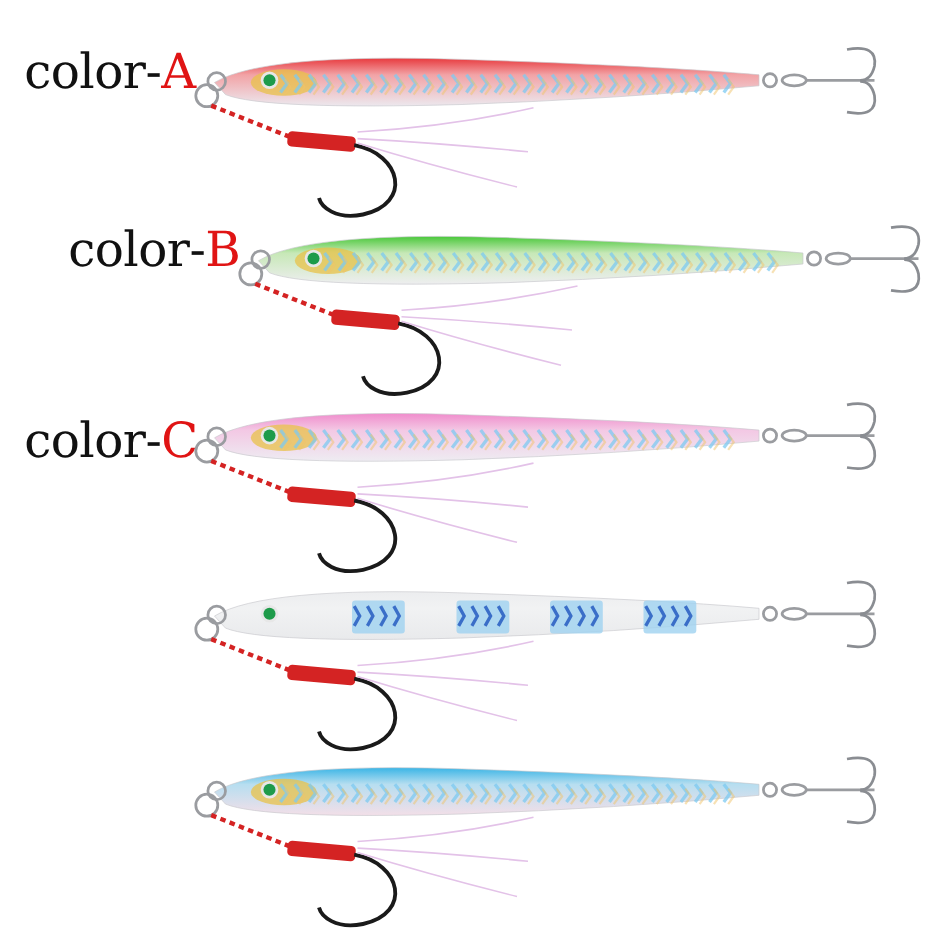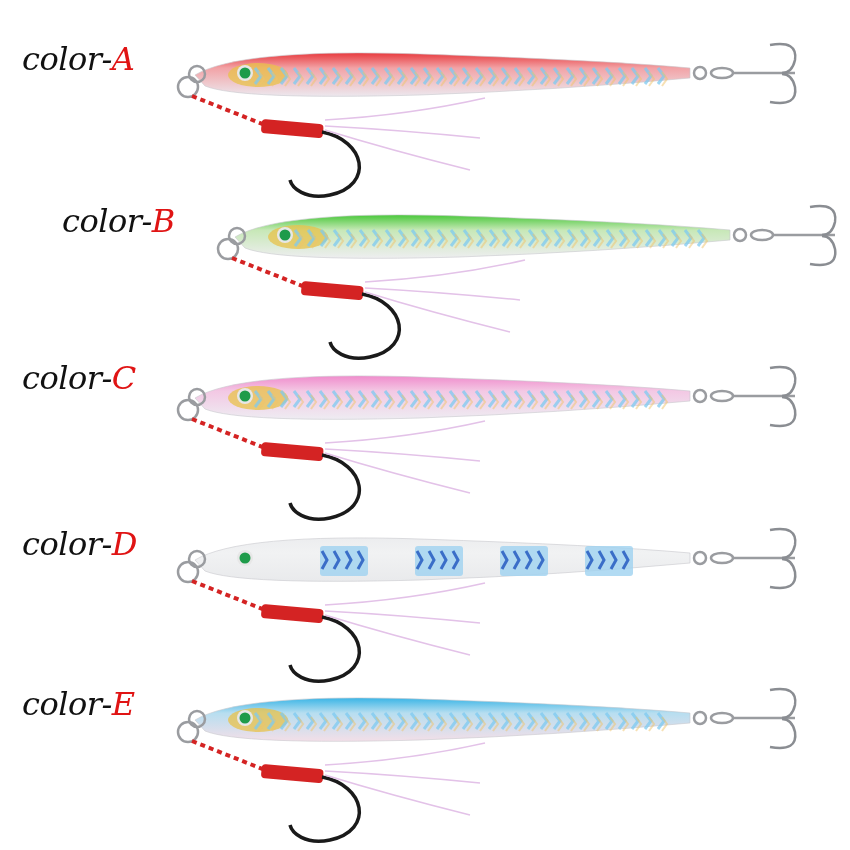--- a/index.html
+++ b/index.html
@@ -1,21 +1,21 @@
 <!DOCTYPE html>
 <html><head>
   <meta charset="utf-8">
   <style>
     html, body { margin: 0; padding: 0; background: #ffffff; }
     body { width: 850px; height: 850px; position: relative; overflow: hidden; }
     .row { position: absolute; left: 0; width: 850px; height: 165px; }
     .label {
       position: absolute; left: 22px;
       font-family: "DejaVu Serif", "Liberation Serif", serif;
-      font-style: italic; font-size: 32px; color: #111; letter-spacing: -0.5px;
+      font-size: 44px; color: #111; letter-spacing: -0.5px;
       white-space: nowrap;
     }
     .label .letter { color: #e01414; }
     svg { position: absolute; left: 0; top: 0; overflow: visible; }
   </style>
 </head>
 <body>
 
 <div id="rows">
     <div class="row" style="top: 20px;">
@@ -198,21 +198,21 @@
       <path d="M322 112 C365 120 375 165 330 175 C305 180 292 168 290 160" stroke="#1a1a1a" stroke-width="3.5" fill="none"></path>
       <path d="M325 100 Q410 95 485 78 M325 106 Q400 110 480 118 M325 110 Q390 130 470 150" stroke="#e3c2e8" stroke-width="1.5" fill="none"></path>
       <circle cx="700" cy="53" r="6" fill="none" stroke="#9a9ca0" stroke-width="2.5"></circle>
       <ellipse cx="722" cy="53" rx="11" ry="5" fill="none" stroke="#9a9ca0" stroke-width="2.5"></ellipse>
       <path d="M733 53 L795 53" stroke="#9a9ca0" stroke-width="2.5"></path>
       <path d="M770 25 Q798 20 795 40 Q792 53 782 53" stroke="#8a8d92" stroke-width="2.5" fill="none"></path>
       <path d="M770 82 Q798 87 795 67 Q792 54 782 54" stroke="#8a8d92" stroke-width="2.5" fill="none"></path>
     </svg>
     </div>
     <div class="row" style="top: 343px;">
-    <div class="label" style="top:16px">
+    <div class="label" style="top:32px">
       <span>color-</span><span class="letter">C</span>
     </div>
     <svg width="850" height="165">
       <defs>
         <linearGradient id="g2" x1="0" y1="0" x2="0" y2="1">
           <stop offset="0" stop-color="#f08ccc"></stop>
           <stop offset="0.35" stop-color="#f3c8e4"></stop>
           <stop offset="1" stop-color="#eeecf2"></stop>
         </linearGradient>
       </defs>
@@ -291,23 +291,20 @@
       <path d="M322 112 C365 120 375 165 330 175 C305 180 292 168 290 160" stroke="#1a1a1a" stroke-width="3.5" fill="none"></path>
       <path d="M325 100 Q410 95 485 78 M325 106 Q400 110 480 118 M325 110 Q390 130 470 150" stroke="#e3c2e8" stroke-width="1.5" fill="none"></path>
       <circle cx="700" cy="53" r="6" fill="none" stroke="#9a9ca0" stroke-width="2.5"></circle>
       <ellipse cx="722" cy="53" rx="11" ry="5" fill="none" stroke="#9a9ca0" stroke-width="2.5"></ellipse>
       <path d="M733 53 L795 53" stroke="#9a9ca0" stroke-width="2.5"></path>
       <path d="M770 25 Q798 20 795 40 Q792 53 782 53" stroke="#8a8d92" stroke-width="2.5" fill="none"></path>
       <path d="M770 82 Q798 87 795 67 Q792 54 782 54" stroke="#8a8d92" stroke-width="2.5" fill="none"></path>
     </svg>
     </div>
     <div class="row" style="top: 505px;">
-    <div class="label" style="top:20px">
-      <span>color-</span><span class="letter">D</span>
-    </div>
     <svg width="850" height="165">
       <defs>
         <linearGradient id="g3" x1="0" y1="0" x2="0" y2="1">
           <stop offset="0" stop-color="#ecedef"></stop>
           <stop offset="0.35" stop-color="#f1f2f3"></stop>
           <stop offset="1" stop-color="#e9eaec"></stop>
         </linearGradient>
       </defs>
       <path d="M195 55 Q240 28 420 34 Q600 40 690 48 L690 58 Q560 70 420 75 Q240 80 205 66 Z" fill="url(#g3)" stroke="#c8c8cc" stroke-width="0.6"></path>
 
@@ -340,23 +337,20 @@
       <path d="M322 112 C365 120 375 165 330 175 C305 180 292 168 290 160" stroke="#1a1a1a" stroke-width="3.5" fill="none"></path>
       <path d="M325 100 Q410 95 485 78 M325 106 Q400 110 480 118 M325 110 Q390 130 470 150" stroke="#e3c2e8" stroke-width="1.5" fill="none"></path>
       <circle cx="700" cy="53" r="6" fill="none" stroke="#9a9ca0" stroke-width="2.5"></circle>
       <ellipse cx="722" cy="53" rx="11" ry="5" fill="none" stroke="#9a9ca0" stroke-width="2.5"></ellipse>
       <path d="M733 53 L795 53" stroke="#9a9ca0" stroke-width="2.5"></path>
       <path d="M770 25 Q798 20 795 40 Q792 53 782 53" stroke="#8a8d92" stroke-width="2.5" fill="none"></path>
       <path d="M770 82 Q798 87 795 67 Q792 54 782 54" stroke="#8a8d92" stroke-width="2.5" fill="none"></path>
     </svg>
     </div>
     <div class="row" style="top: 665px;">
-    <div class="label" style="top:20px">
-      <span>color-</span><span class="letter">E</span>
-    </div>
     <svg width="850" height="165">
       <defs>
         <linearGradient id="g4" x1="0" y1="0" x2="0" y2="1">
           <stop offset="0" stop-color="#3ab5e6"></stop>
           <stop offset="0.35" stop-color="#b7def0"></stop>
           <stop offset="1" stop-color="#f3dfe8"></stop>
         </linearGradient>
       </defs>
       <path d="M195 55 Q240 28 420 34 Q600 40 690 48 L690 58 Q560 70 420 75 Q240 80 205 66 Z" fill="url(#g4)" stroke="#c8c8cc" stroke-width="0.6"></path>
       <ellipse cx="258" cy="55" rx="30" ry="12" fill="#e8c24a" opacity="0.75"></ellipse>

